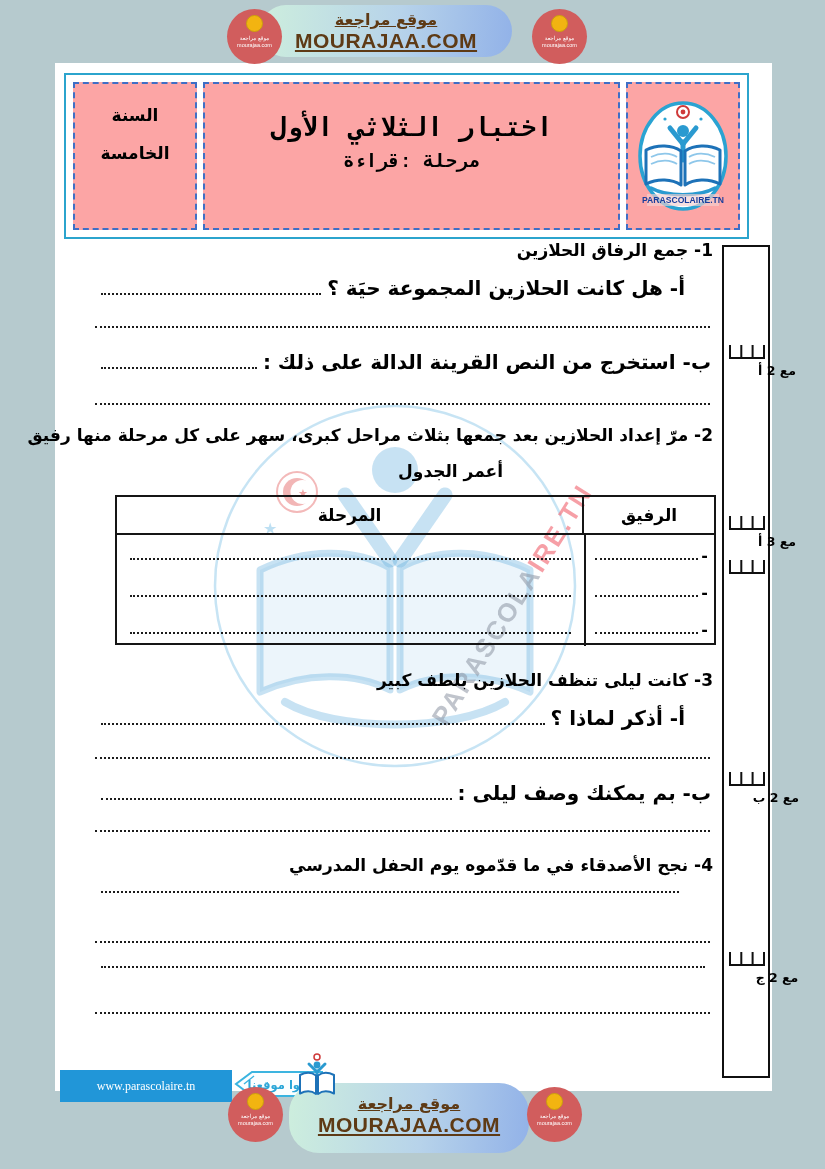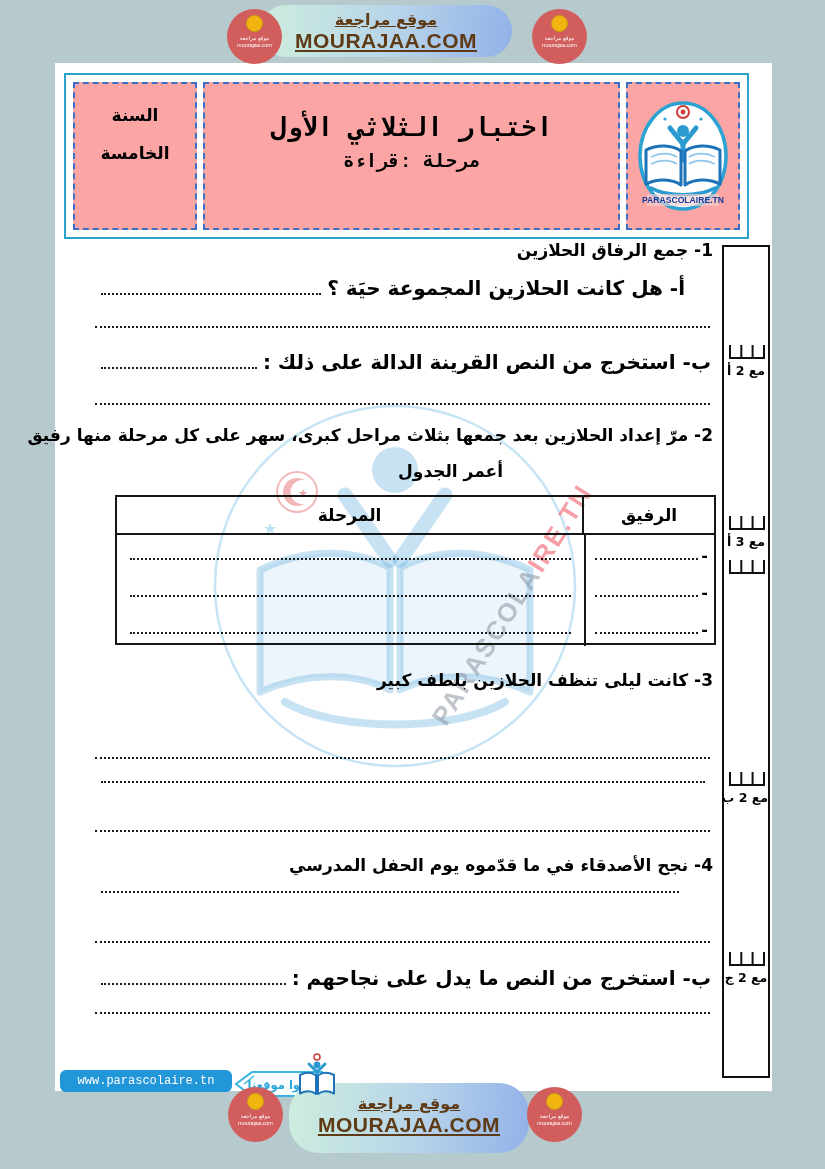--- a/index.html
+++ b/index.html
@@ -63,26 +63,26 @@
              align-items:flex-end;padding:0 6px 12px 6px;box-sizing:border-box;}
   .q2row .sc{flex:1;display:flex;align-items:flex-end;padding:0 10px 12px 10px;box-sizing:border-box;}
   .q2row .leader{margin:0 3px;}
   .dash{font-weight:bold;font-size:16px;line-height:8px;}
 
   
   .score-col{position:absolute;left:722px;top:245px;width:48px;height:833px;background:#fff;
              border:2px solid #101010;box-sizing:border-box;z-index:3;}
   .comb{position:absolute;left:4px;}
   .score-label{position:absolute;left:0;width:100%;text-align:center;direction:rtl;
-               font-size:12.5px;font-weight:bold;white-space:nowrap;}
-
-  
-  .banner{position:absolute;left:60px;top:1070px;width:172px;height:22px;background:#2196d8;color:#fff;
+               font-size:12.5px;font-weight:bold;white-space:nowrap;padding-left:31px;}
+
+  
+  .banner{position:absolute;left:60px;top:1070px;width:172px;height:32px;background:#2196d8;color:#fff;
           font-size:12px;display:flex;align-items:center;justify-content:center;z-index:4;
-          font-family:Liberation Mono, monospace;border-radius:6px;}
+          font-family:Liberation Serif, serif;}
   .ribbon{position:absolute;left:232px;top:1070px;z-index:4;}
   .minilogo{position:absolute;left:298px;top:1052px;z-index:5;}
 </style>
 </head>
 <body>
 
 <div class="stage">
 
   <div class="page"></div>
 
@@ -209,33 +209,37 @@
             <span class="dash">-</span>
             <span class="leader"></span>
           </div>
         <div class="sc">
             <span class="leader"></span>
           </div>
       </div>
     </div>
 
     <div class="stem" style="top:670px;">3- كانت ليلى تنظف الحلازين بلطف كبير</div>
+    <div class="qline" style="top:706px;padding-right:28px;">
+      <span class="qtext">أ- أذكر لماذا ؟</span>
+      <span class="leader"></span>
+    </div>
     <div class="dotline" style="top:757px;"></div>
     <div class="qline" style="top:781px;padding-right:2px;">
+      <span class="qtext">ب- بم يمكنك وصف ليلى :</span>
       <span class="leader"></span>
     </div>
     <div class="dotline" style="top:830px;"></div>
 
     <div class="stem" style="top:855px;">4- نجح الأصدقاء في ما قدّموه يوم الحفل المدرسي</div>
     <div class="qline" style="top:891px;padding-right:28px;">
       <span class="leader"></span>
     </div>
     <div class="dotline" style="top:941px;"></div>
     <div class="qline" style="top:966px;padding-right:2px;">
-      <span class="qtext">ب- استخرج من النص ما يدل على نجاحهم  :</span>
       <span class="leader"></span>
     </div>
     <div class="dotline" style="top:1012px;"></div>
   </div>
 
   <div class="score-col">
     <svg class="comb" style="top:98px;" width="38" height="16" viewBox="0 0 38 16">
       <path d="M2,0 L2,13 L36,13 L36,0 M13.3,0 L13.3,13 M24.6,0 L24.6,13" stroke="#101010" stroke-width="2" fill="none"></path>
     </svg>
     <div class="score-label" style="top:116px;">مع 2 أ</div>

